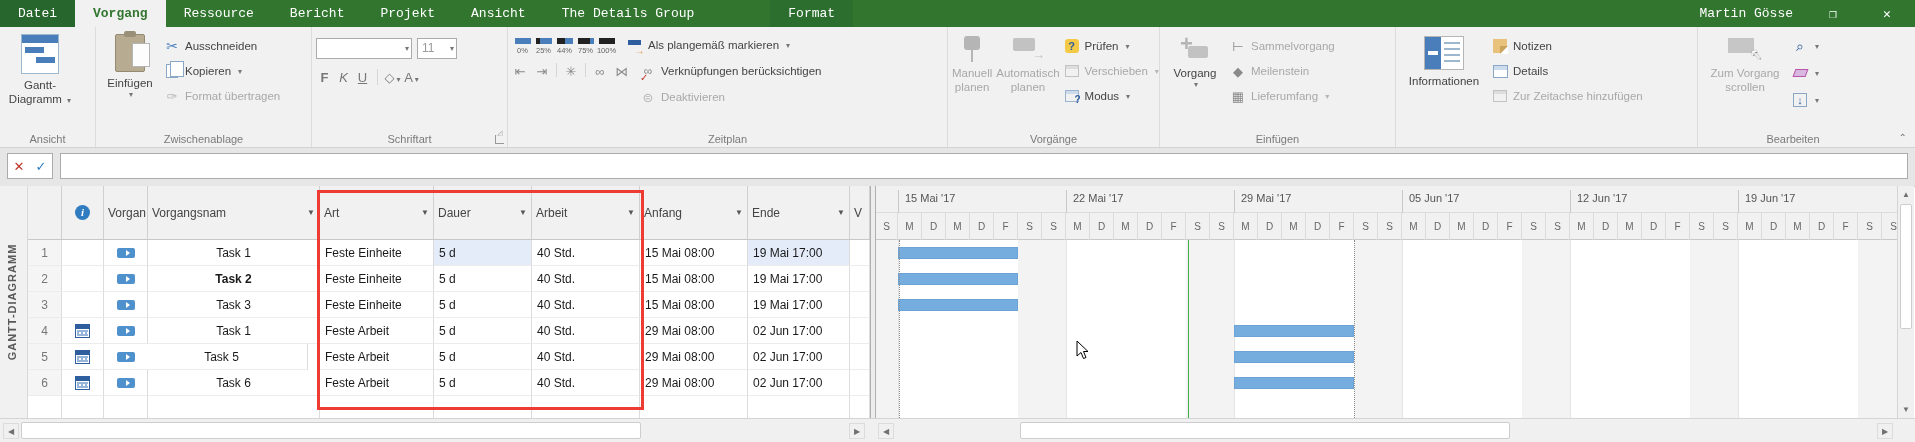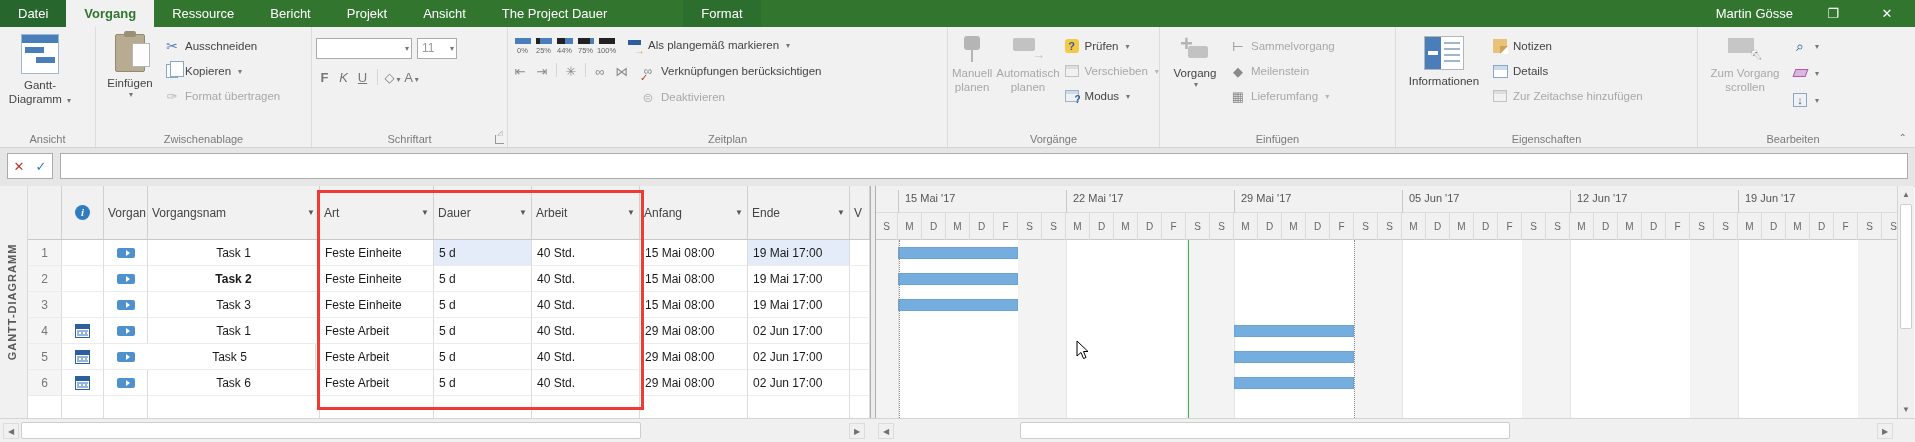--- a/index.html
+++ b/index.html
@@ -2,21 +2,21 @@
 <html><head>
 <meta charset="utf-8">
 <style>
   * { margin:0; padding:0; box-sizing:border-box; }
   html,body { width:1915px; height:442px; overflow:hidden; background:#e6e6e6;
     font-family:"Liberation Sans","DejaVu Sans",sans-serif; }
   #app { position:relative; width:1915px; height:442px; background:#e6e6e6; }
 
   
   .titlebar { position:absolute; left:0; top:0; width:1915px; height:27px;
-    background:#31752f; display:flex; align-items:stretch; color:#fff; font-size:13px; }
+    background:#31752f; display:flex; align-items:stretch; color:#fff; font-size:13px;font-family:Liberation Mono, monospace; }
   .tab { display:flex; align-items:center; padding:0 18px; cursor:default; white-space:nowrap; }
   .tab.datei { background:#27662c; }
   .tab.active { background:#f1f1f1; color:#31752f; font-weight:bold; }
   .tab.format { margin-left:58px; background:#2c6e2e; }
   .tellme { display:flex; align-items:center; margin-left:60px; gap:7px; }
   .bulb { width:12px; height:12px; border:1.5px solid #fff; border-radius:50% 50% 40% 40%; position:relative; }
   .bulb:after { content:""; position:absolute; left:3px; bottom:-4px; width:3px; height:3px; background:#fff; }
   .title-right { margin-left:auto; display:flex; align-items:center; gap:26px; padding-right:14px; }
   .winbtn { color:#fff; font-size:13px; width:28px; text-align:center; }
 
@@ -193,21 +193,21 @@
 <div id="app">
 
   <div class="titlebar">
     <div id="tabs" style="display: flex; align-items: stretch;">
         <div class="tab datei">Datei</div>
         <div class="tab active">Vorgang</div>
         <div class="tab">Ressource</div>
         <div class="tab">Bericht</div>
         <div class="tab">Projekt</div>
         <div class="tab">Ansicht</div>
-        <div class="tab">The Project Dauer</div>
+        <div class="tab">The Details Group</div>
         <div class="tab format">Format</div>
       </div>
     <div class="title-right">
       <span>Martin Gösse</span>
       <span class="winbtn">❐</span>
       <span class="winbtn">✕</span>
     </div>
   </div>
 
   <div class="ribbon">
@@ -423,21 +423,20 @@
             </span>
           <span>Details</span>
         </div>
         <div class="sbtn disabled">
           <span class="ico">
               <span class="grid-ico gray"></span>
             </span>
           <span>Zur Zeitachse hinzufügen</span>
         </div>
       </div>
-      <div class="rgroup-label">Eigenschaften</div>
     </div>
 
     <div class="rgroup" style="width:190px; border-right:none;">
       <div class="bigbtn disabled" style="width:86px">
         <div class="scroll-ico"></div>
         <span>Zum Vorgang</span>
           <span>scrollen</span>
       </div>
       <div class="stack" style="gap:7px;">
         <div class="sbtn">
@@ -565,21 +564,21 @@
       <div class="cell" style="left: 640px; top: 318px; width: 108px;">29 Mai 08:00</div>
       <div class="cell" style="left: 748px; top: 318px; width: 102px;">02 Jun 17:00</div>
       <div class="cell" style="left: 850px; top: 318px; width: 20px;"></div>
       <div class="cell num" style="left: 28px; top: 344px; width: 34px;">5</div>
       <div class="cell" style="left: 62px; top: 344px; width: 42px;">
         <div class="cal-ico" style="margin: 0px auto;"></div>
       </div>
       <div class="cell" style="left: 104px; top: 344px; width: 44px;">
         <div class="mode-ico" style="margin: 0px auto;"></div>
       </div>
-      <div class="cell center" style="left: 144px; top: 344px; width: 172px;">Task 5</div>
+      <div class="cell center" style="left: 136px; top: 344px; width: 172px;">Task 5</div>
       <div class="cell" style="left: 320px; top: 344px; width: 114px;">Feste Arbeit</div>
       <div class="cell" style="left: 434px; top: 344px; width: 98px;">5 d</div>
       <div class="cell" style="left: 532px; top: 344px; width: 108px;">40 Std.</div>
       <div class="cell" style="left: 640px; top: 344px; width: 108px;">29 Mai 08:00</div>
       <div class="cell" style="left: 748px; top: 344px; width: 102px;">02 Jun 17:00</div>
       <div class="cell" style="left: 850px; top: 344px; width: 20px;"></div>
       <div class="cell num" style="left: 28px; top: 370px; width: 34px;">6</div>
       <div class="cell" style="left: 62px; top: 370px; width: 42px;">
         <div class="cal-ico" style="margin: 0px auto;"></div>
       </div>

